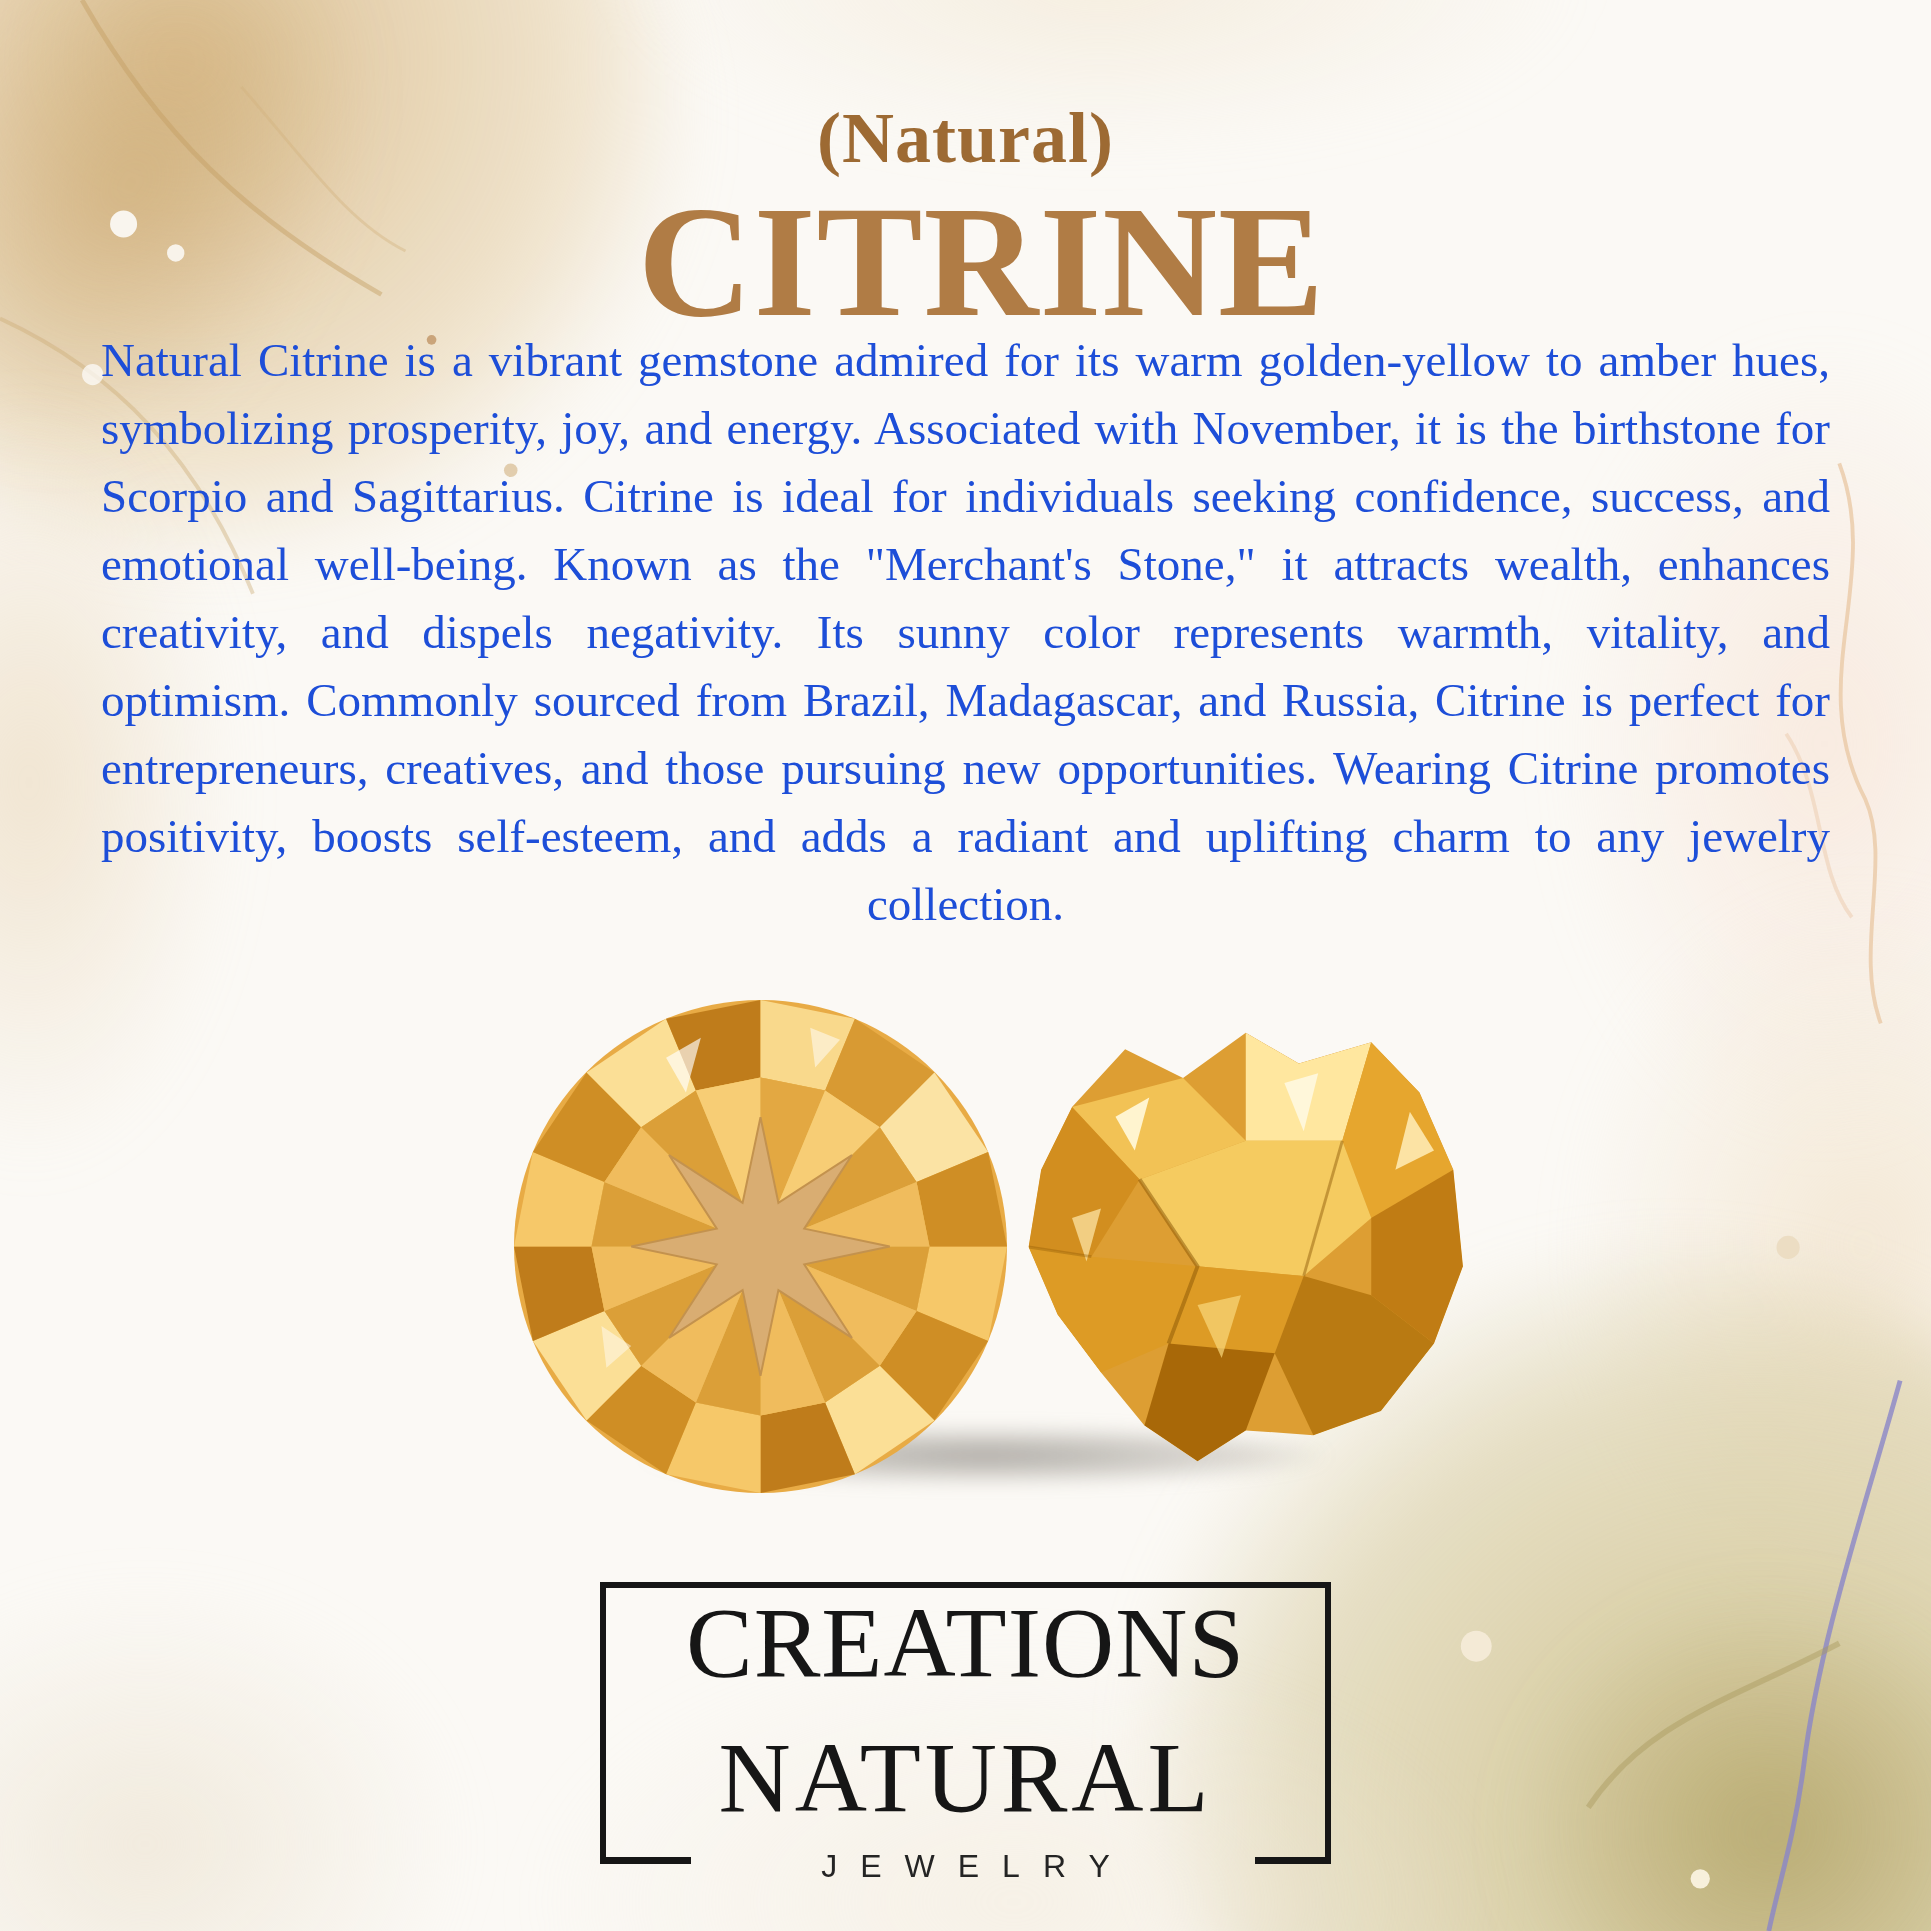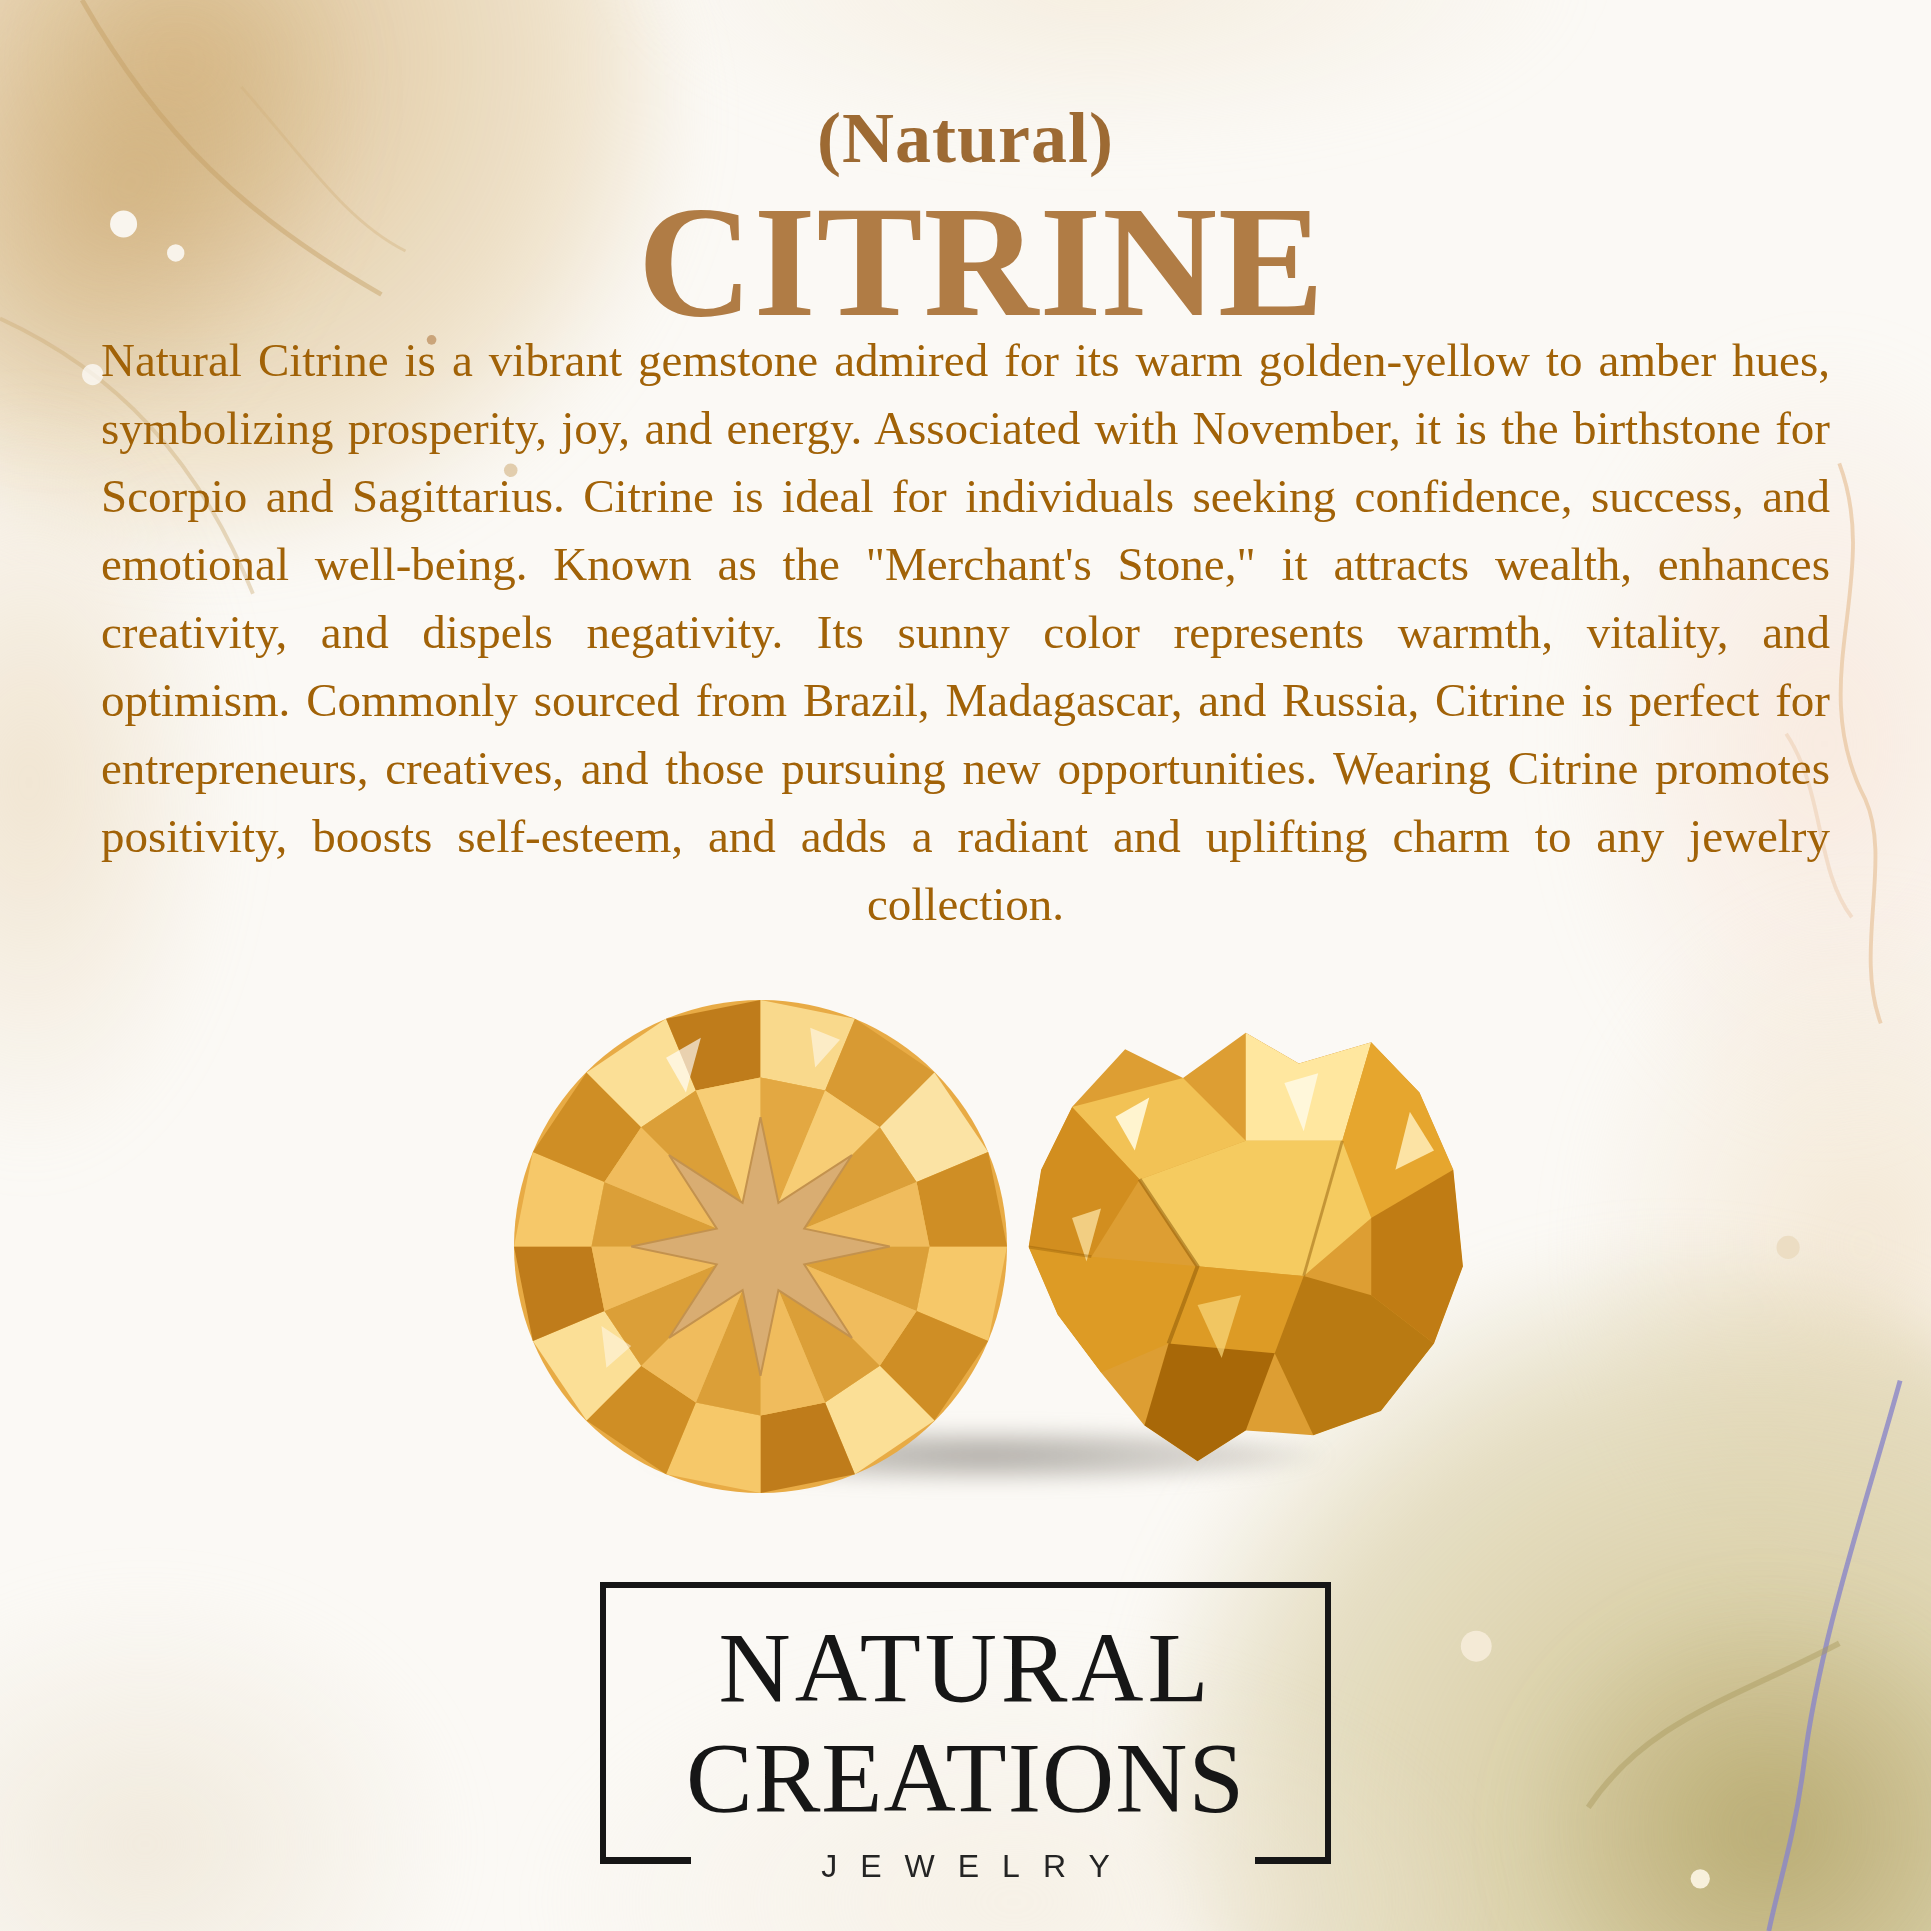--- a/index.html
+++ b/index.html
@@ -41,21 +41,21 @@
     color:#9d6a33;letter-spacing:1px;
   }
   .title{
     position:absolute;left:0;top:166px;width:100%;margin:16px;
     text-align:center;font-weight:700;font-size:159px;line-height:1;
     color:#b07c45;letter-spacing:1px;
   }
   
   .description{
     position:absolute;left:101px;right:101px;top:326px;margin:0;
-    font-size:47px;line-height:68px;color:#a16207;
+    font-size:47px;line-height:68px;color:#1d4ed8;
     text-align:justify;text-align-last:center;word-spacing:1.9px;
   }
   
   .gems{position:absolute;left:512px;top:994px;width:966px;height:526px;}
   .gem-shadow{
     position:absolute;left:9.7px;top:423px;width:927px;height:77px;
     background:radial-gradient(ellipse 50% 50% at 50% 50%,rgba(100,95,88,.5),rgba(125,119,108,.22) 58%,rgba(125,119,108,0) 75%);
     filter:blur(8.7px);
   }
   .rough-gem{position:absolute;left:444px;top:31px;width:512px;height:444px;}
@@ -191,21 +191,21 @@
 
       <polygon points="380,250 294,268 342,342 268,294 250,380 232,294 158,342 206,268 120,250 206,232 158,158 232,206 250,120 268,206 342,158 294,232" fill="#d9ad72" stroke="#c3924e" stroke-width="2"></polygon>
 
       <polygon points="155,60 190,40 175,95" fill="#ffffff" opacity="0.65"></polygon>
       <polygon points="90,330 120,350 95,372" fill="#ffffff" opacity="0.45"></polygon>
       <polygon points="300,30 330,42 305,70" fill="#ffffff" opacity="0.5"></polygon>
     </svg>
   </div>
 
   <div class="logo-box">
+    <div class="brand-line brand-line2">CREATIONS</div>
     <div class="brand-line brand-line1">NATURAL</div>
-    <div class="brand-line brand-line2">CREATIONS</div>
     <div class="seg seg-l"></div>
     <div class="seg seg-r"></div>
     <div class="jewelry">JEWELRY</div>
   </div>
 
 </div>
 
 
 </body></html>

